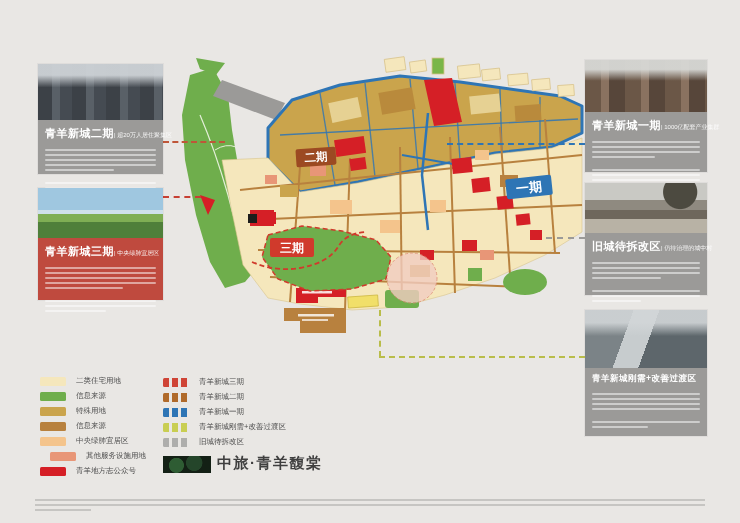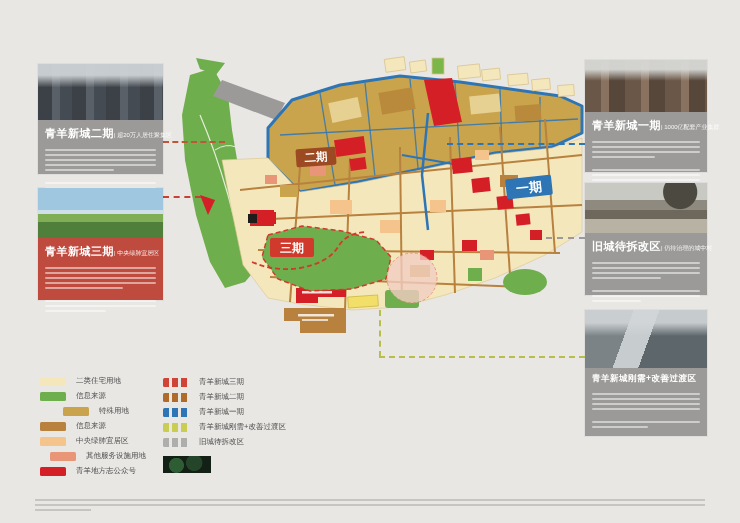--- a/index.html
+++ b/index.html
@@ -289,21 +289,21 @@
   </div>
 
   <div class="legend-row" style="left:40px;top:376px;">
     <span class="swatch" style="color: rgb(245, 231, 188);"></span>
     <span class="legend-label">二类住宅用地</span>
   </div>
   <div class="legend-row" style="left:40px;top:391px;">
     <span class="swatch" style="color: rgb(111, 174, 76);"></span>
     <span class="legend-label">信息来源</span>
   </div>
-  <div class="legend-row" style="left:40px;top:406px;margin-left:23px;">
+  <div class="legend-row" style="left:40px;top:406px;">
     <span class="swatch" style="color: rgb(202, 164, 76);"></span>
     <span class="legend-label">特殊用地</span>
   </div>
   <div class="legend-row" style="left:40px;top:421px;">
     <span class="swatch" style="color: rgb(184, 129, 62);"></span>
     <span class="legend-label">信息来源</span>
   </div>
   <div class="legend-row" style="left:40px;top:436px;">
     <span class="swatch" style="color: rgb(244, 196, 140);"></span>
     <span class="legend-label">中央绿肺宜居区</span>
@@ -332,18 +332,19 @@
   <div class="legend-row" style="left:163px;top:422px;">
     <span class="swatch dashed" style="color: rgb(201, 206, 82);"></span>
     <span class="legend-label">青羊新城刚需+改善过渡区</span>
   </div>
   <div class="legend-row" style="left:163px;top:437px;">
     <span class="swatch dashed" style="color: rgb(174, 174, 172);"></span>
     <span class="legend-label">旧城待拆改区</span>
   </div>
 
   <div class="logo-box"></div>
+  <div class="logo-text">中旅·青羊馥棠</div>
 
   <div class="foot-ln" style="left:35px;top:499px;width:670px;"></div>
   <div class="foot-ln" style="left:35px;top:504px;width:670px;"></div>
   <div class="foot-ln" style="left:35px;top:509px;width:56px;"></div>
 
 </div>
 
 </body></html>

